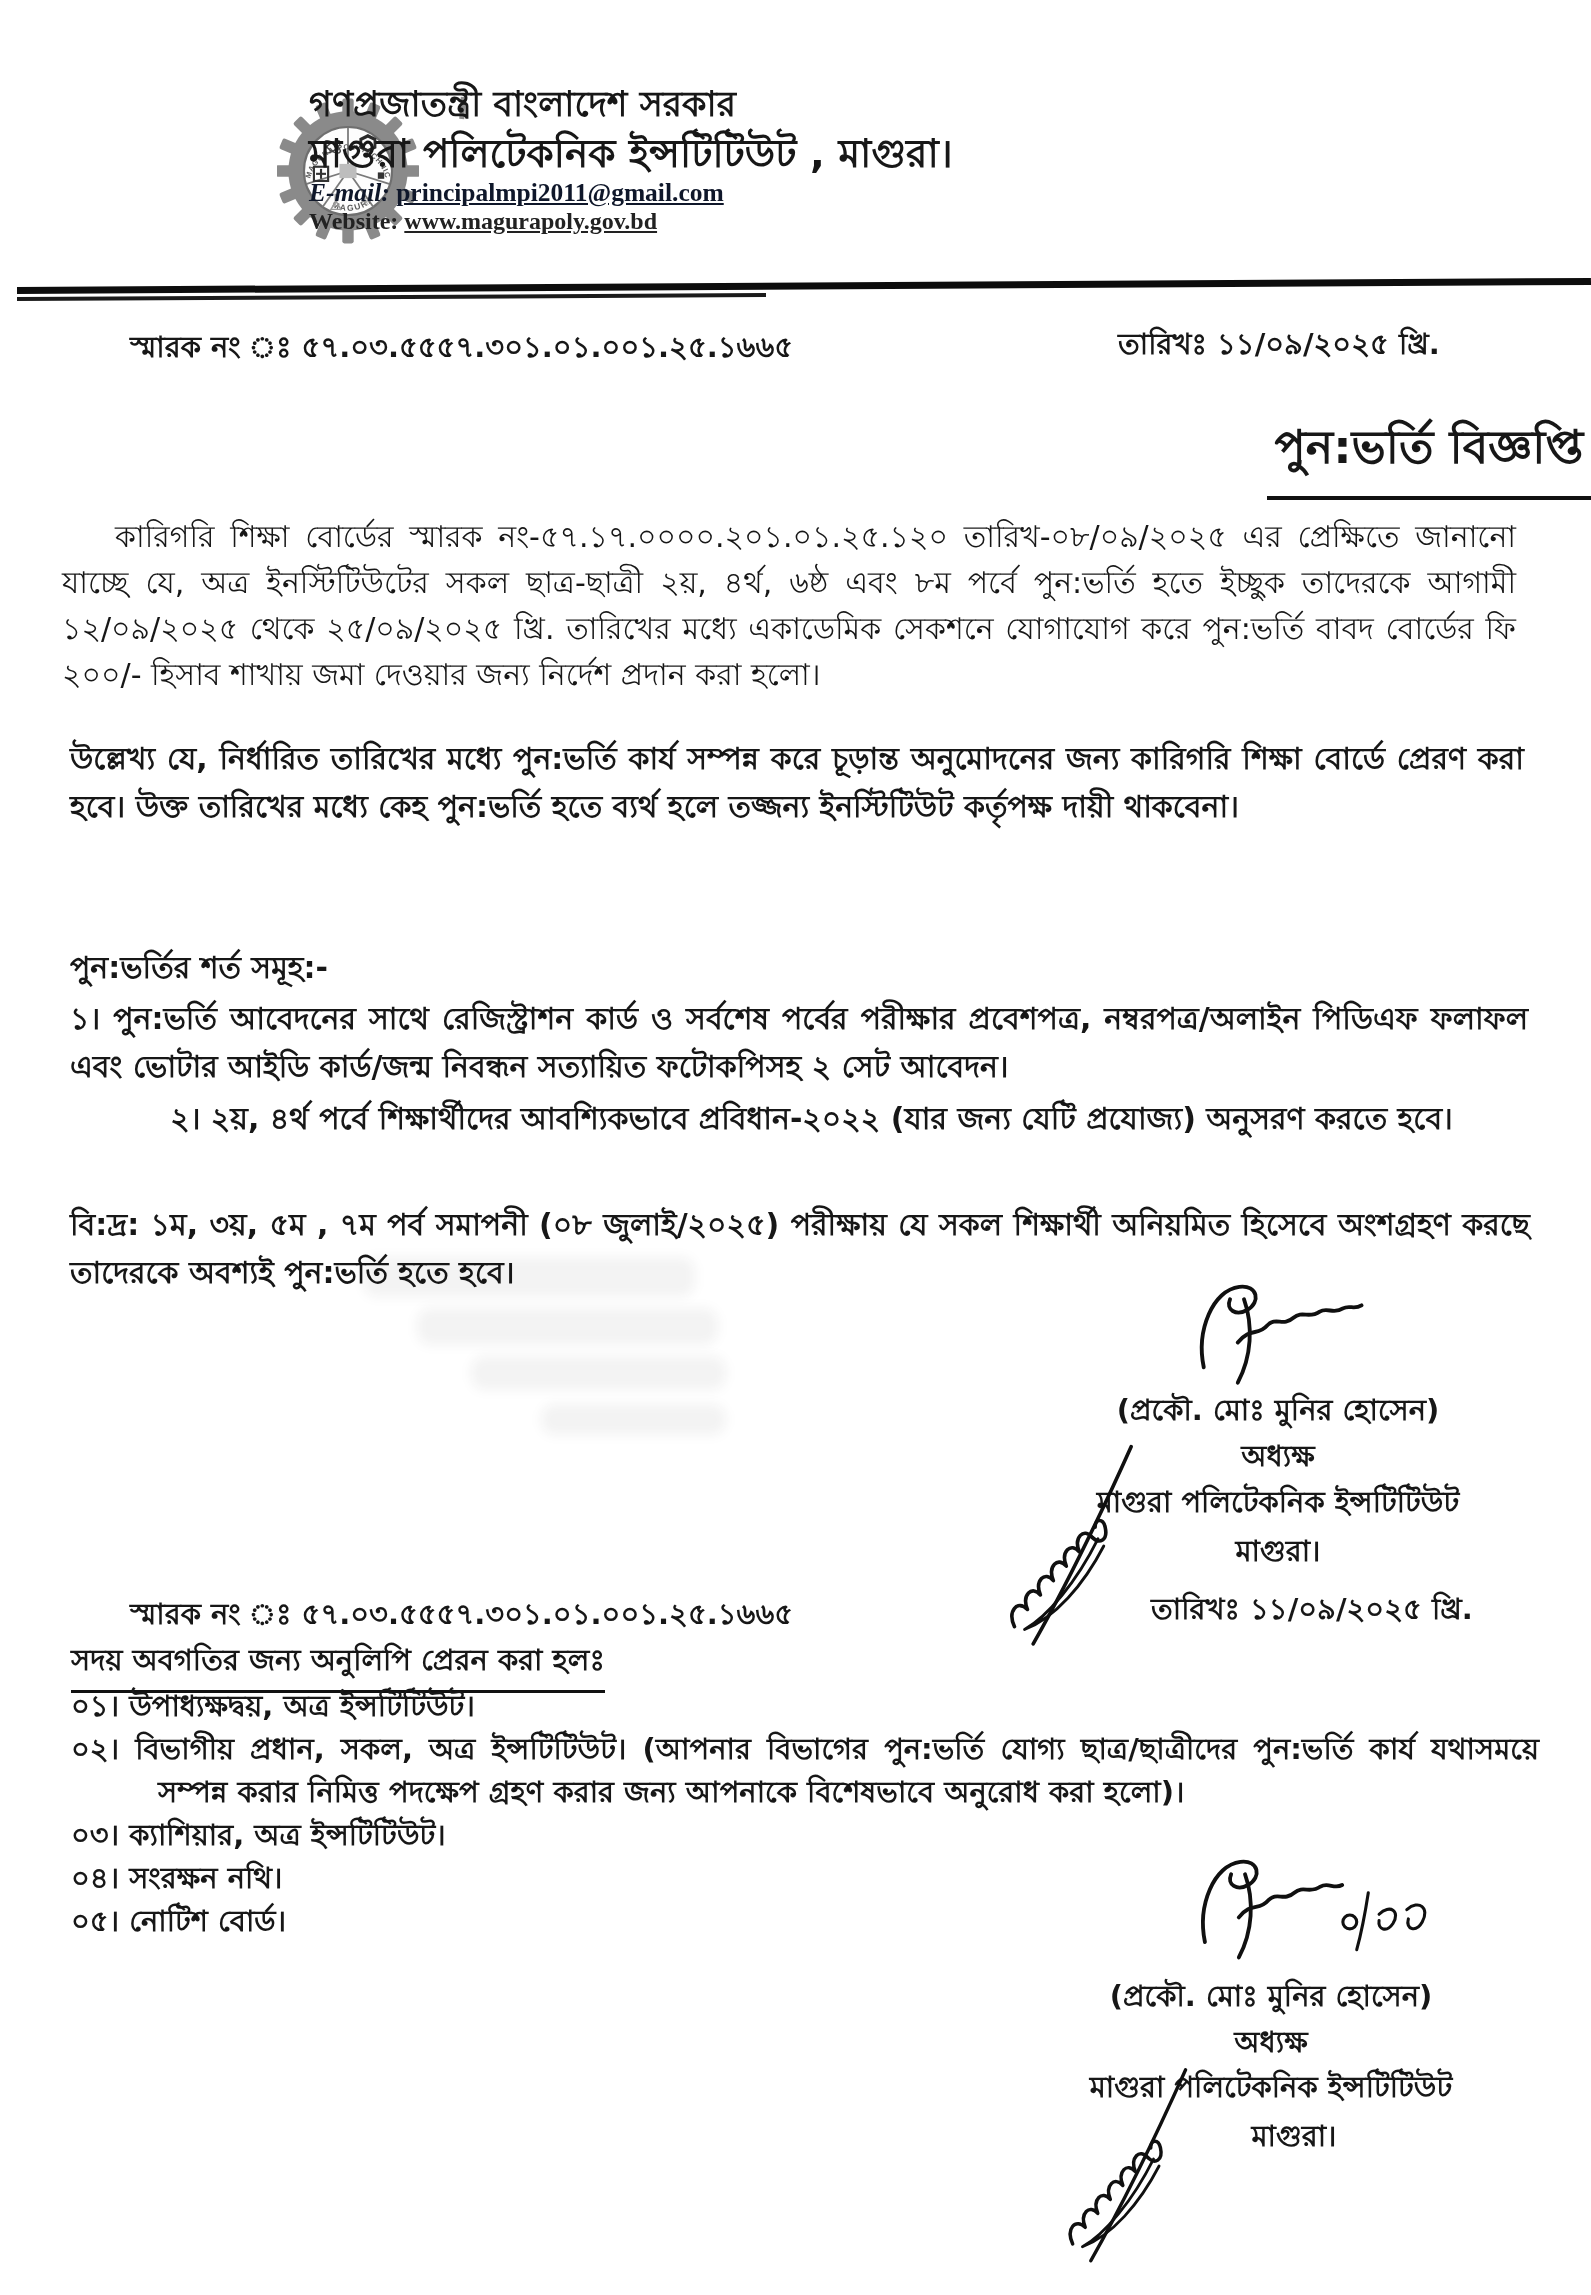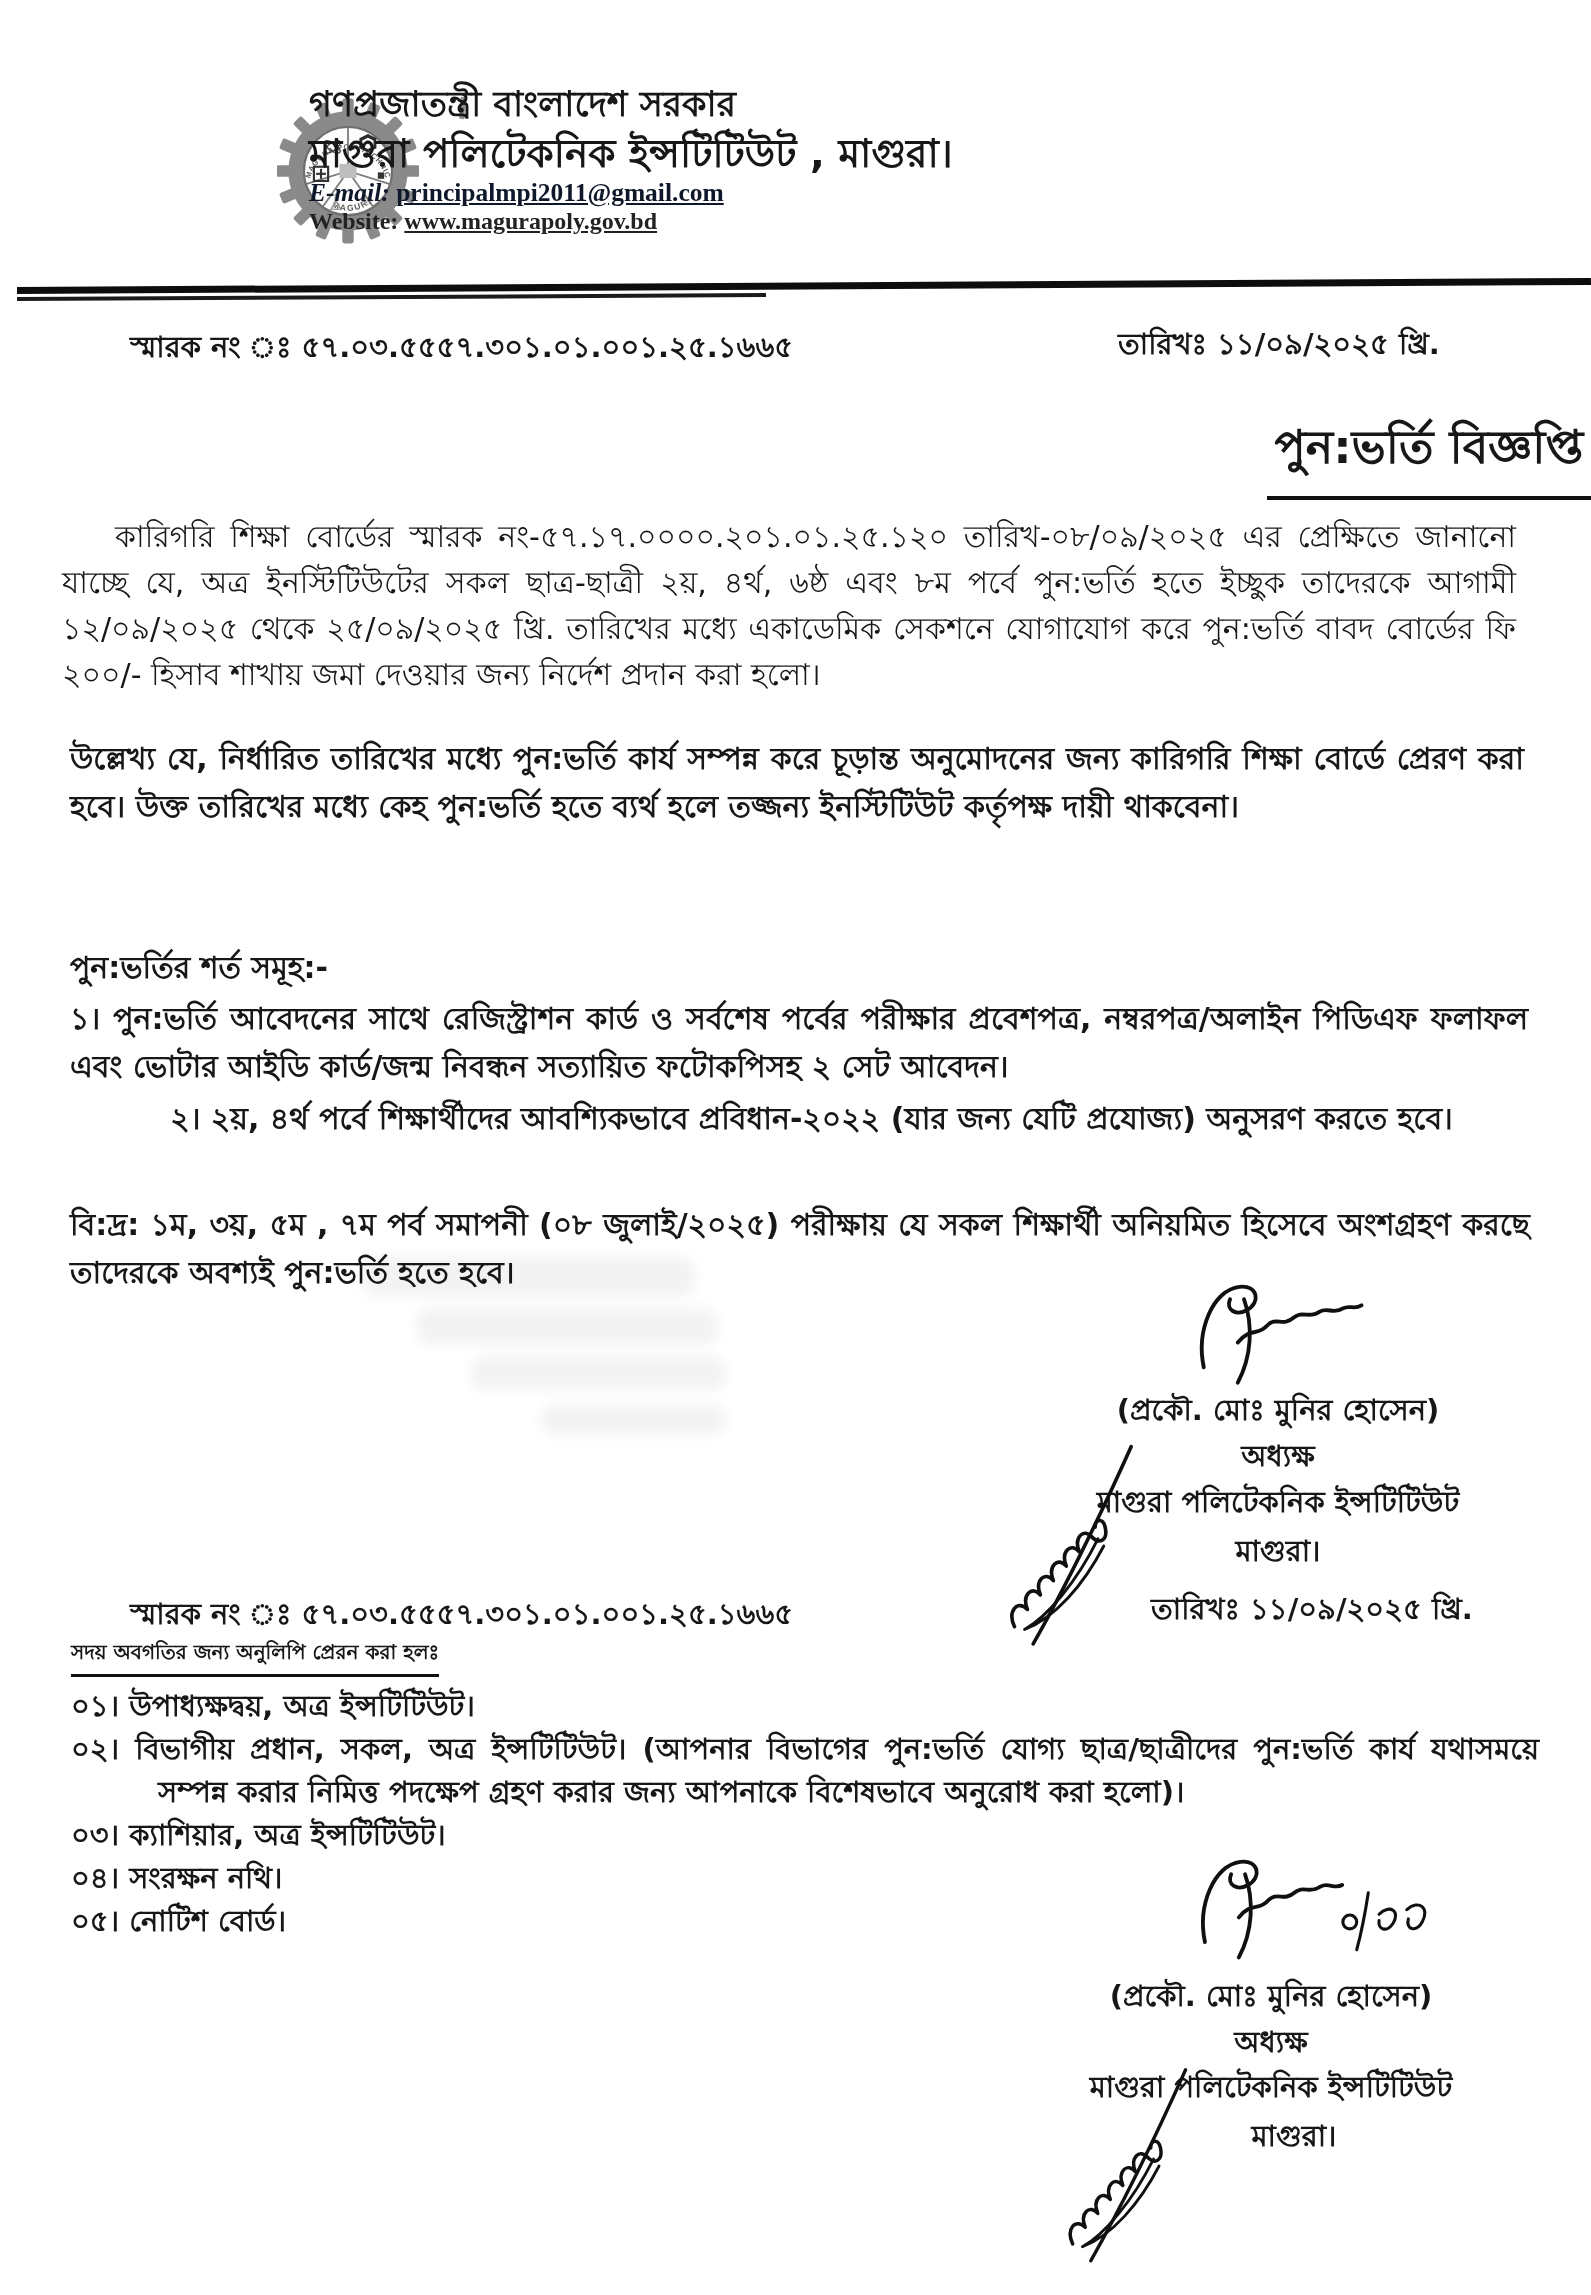--- a/index.html
+++ b/index.html
@@ -42,21 +42,21 @@
   .note{left:70px;top:1157px;width:1460px;font-size:30px;line-height:48px;font-weight:600;margin-top:44px;}
   
   .sig1-text{left:1050px;top:1387px;width:456px;text-align:center;}
   .sig1-text .r1{font-size:29px;height:46px;font-weight:600;}
   .sig1-text .r2{font-size:29px;height:46px;font-weight:600;}
   .sig1-text .r3{font-size:29px;height:49px;font-weight:600;}
   .sig1-text .r4{font-size:29px;height:46px;font-weight:600;}
   .date2{left:1151px;top:1586px;font-size:29px;font-weight:700;}
   
   .memo-bot-no{left:130px;top:1591px;font-size:29px;font-weight:700;}
-  .cc-head{left:71px;top:1637px;font-size:20px;font-weight:700;border-bottom:3.1px solid #111;padding-bottom:3.9px;display:inline-block;}
+  .cc-head{left:71px;top:1637px;font-size:29px;font-weight:700;border-bottom:3.1px solid #111;padding-bottom:3.9px;display:inline-block;}
   .cc-list{left:71px;top:1685px;width:1468px;font-size:29px;line-height:43px;font-weight:600;}
   .cc-item{padding-left:87px;text-indent:-87px;}
   
   .sig2-text{left:1043px;top:1973px;width:456px;text-align:center;}
   .sig2-text .r1{font-size:29px;height:46px;font-weight:600;}
   .sig2-text .r2{font-size:29px;height:45px;font-weight:600;}
   .sig2-text .r3{font-size:29px;height:49px;font-weight:600;}
   .sig2-text .r4{font-size:29px;height:46px;font-weight:600;text-indent:46px;}
   
   .ghost{background:rgba(20,20,20,0.05);filter:blur(5.4px);border-radius:14px;}

